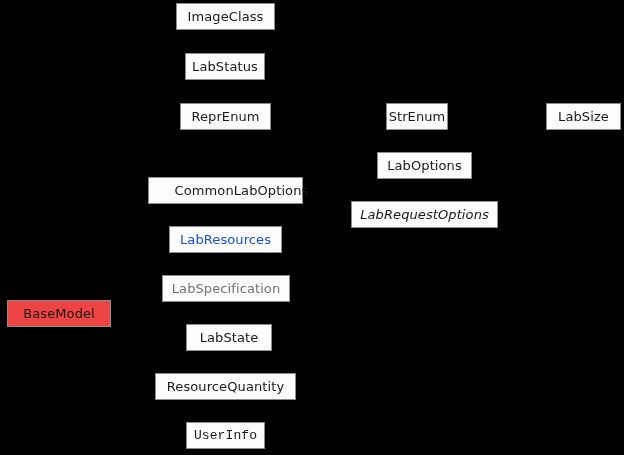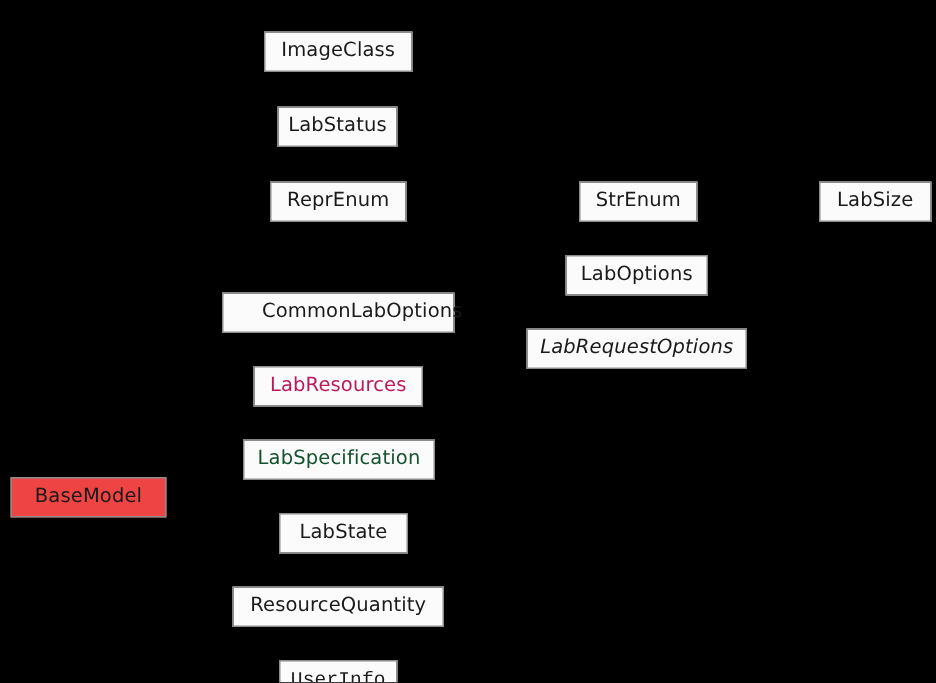--- a/index.html
+++ b/index.html
@@ -31,21 +31,20 @@
     display: flex;
     align-items: center;
     justify-content: center;
     color: #1a1a1a;
     font-size: 13px;
     line-height: 1;
     letter-spacing: 0.1px;
     white-space: nowrap;
     cursor: pointer;
     user-select: none;
-    margin-top: 18px;
   }
   .class-node .node-label {
     display: block;
     padding: 0 6px;
     transform: translateY(-0.5px);
   }
 </style>
 </head>
 <body>
 
@@ -68,39 +67,39 @@
 
 <div class="class-node" style="left: 176px; top: 3px; width: 99px; height: 27px; background: rgb(251, 251, 251); border-color: rgb(140, 140, 140); color: rgb(26, 26, 26);">
       <span class="node-label">ImageClass</span>
     </div>
     <div class="class-node" style="left: 185px; top: 53px; width: 80px; height: 27px; background: rgb(251, 251, 251); border-color: rgb(140, 140, 140); color: rgb(26, 26, 26);">
       <span class="node-label">LabStatus</span>
     </div>
     <div class="class-node" style="left: 180px; top: 103px; width: 91px; height: 27px; background: rgb(251, 251, 251); border-color: rgb(140, 140, 140); color: rgb(26, 26, 26); align-items: center;">
       <span class="node-label">ReprEnum</span>
     </div>
-    <div class="class-node" style="left: 386px; top: 103px; width: 79px; height: 27px; background: rgb(251, 251, 251); border-color: rgb(140, 140, 140); color: rgb(26, 26, 26);">
+    <div class="class-node" style="left: 386px; top: 103px; width: 62px; height: 27px; background: rgb(251, 251, 251); border-color: rgb(140, 140, 140); color: rgb(26, 26, 26);">
       <span class="node-label">StrEnum</span>
     </div>
     <div class="class-node" style="left: 546px; top: 103px; width: 75px; height: 27px; background: rgb(251, 251, 251); border-color: rgb(140, 140, 140); color: rgb(26, 26, 26);">
       <span class="node-label">LabSize</span>
     </div>
     <div class="class-node" style="left: 377px; top: 152px; width: 95px; height: 27px; background: rgb(251, 251, 251); border-color: rgb(140, 140, 140); color: rgb(26, 26, 26);">
       <span class="node-label">LabOptions</span>
     </div>
     <div class="class-node" style="left: 148px; top: 177px; width: 155px; height: 27px; background: rgb(251, 251, 251); border-color: rgb(140, 140, 140); color: rgb(26, 26, 26); padding-left: 32px;">
       <span class="node-label">CommonLabOptions</span>
     </div>
     <div class="class-node" style="left: 351px; top: 201px; width: 147px; height: 27px; background: rgb(251, 251, 251); border-color: rgb(140, 140, 140); color: rgb(26, 26, 26); font-style: italic;">
       <span class="node-label">LabRequestOptions</span>
     </div>
-    <div class="class-node" style="left: 169px; top: 226px; width: 113px; height: 27px; background: rgb(251, 251, 251); border-color: rgb(140, 140, 140); color: #be185d;">
+    <div class="class-node" style="left: 169px; top: 226px; width: 113px; height: 27px; background: rgb(251, 251, 251); border-color: rgb(140, 140, 140); color: #1d4ed8;">
       <span class="node-label">LabResources</span>
     </div>
-    <div class="class-node" style="left: 162px; top: 275px; width: 128px; height: 27px; background: rgb(251, 251, 251); border-color: rgb(140, 140, 140); color: #14532d;">
+    <div class="class-node" style="left: 162px; top: 275px; width: 128px; height: 27px; background: rgb(251, 251, 251); border-color: rgb(140, 140, 140); color: #737373;">
       <span class="node-label">LabSpecification</span>
     </div>
     <div class="class-node" style="left: 7px; top: 300px; width: 104px; height: 27px; background: #ef4444; border-color: rgb(140, 140, 140); color: rgb(26, 26, 26);">
       <span class="node-label">BaseModel</span>
     </div>
     <div class="class-node" style="left: 186px; top: 324px; width: 86px; height: 27px; background: rgb(251, 251, 251); border-color: rgb(140, 140, 140); color: rgb(26, 26, 26);">
       <span class="node-label">LabState</span>
     </div>
     <div class="class-node" style="left: 155px; top: 373px; width: 141px; height: 27px; background: rgb(251, 251, 251); border-color: rgb(140, 140, 140); color: rgb(26, 26, 26); align-items: center;">
       <span class="node-label">ResourceQuantity</span>

